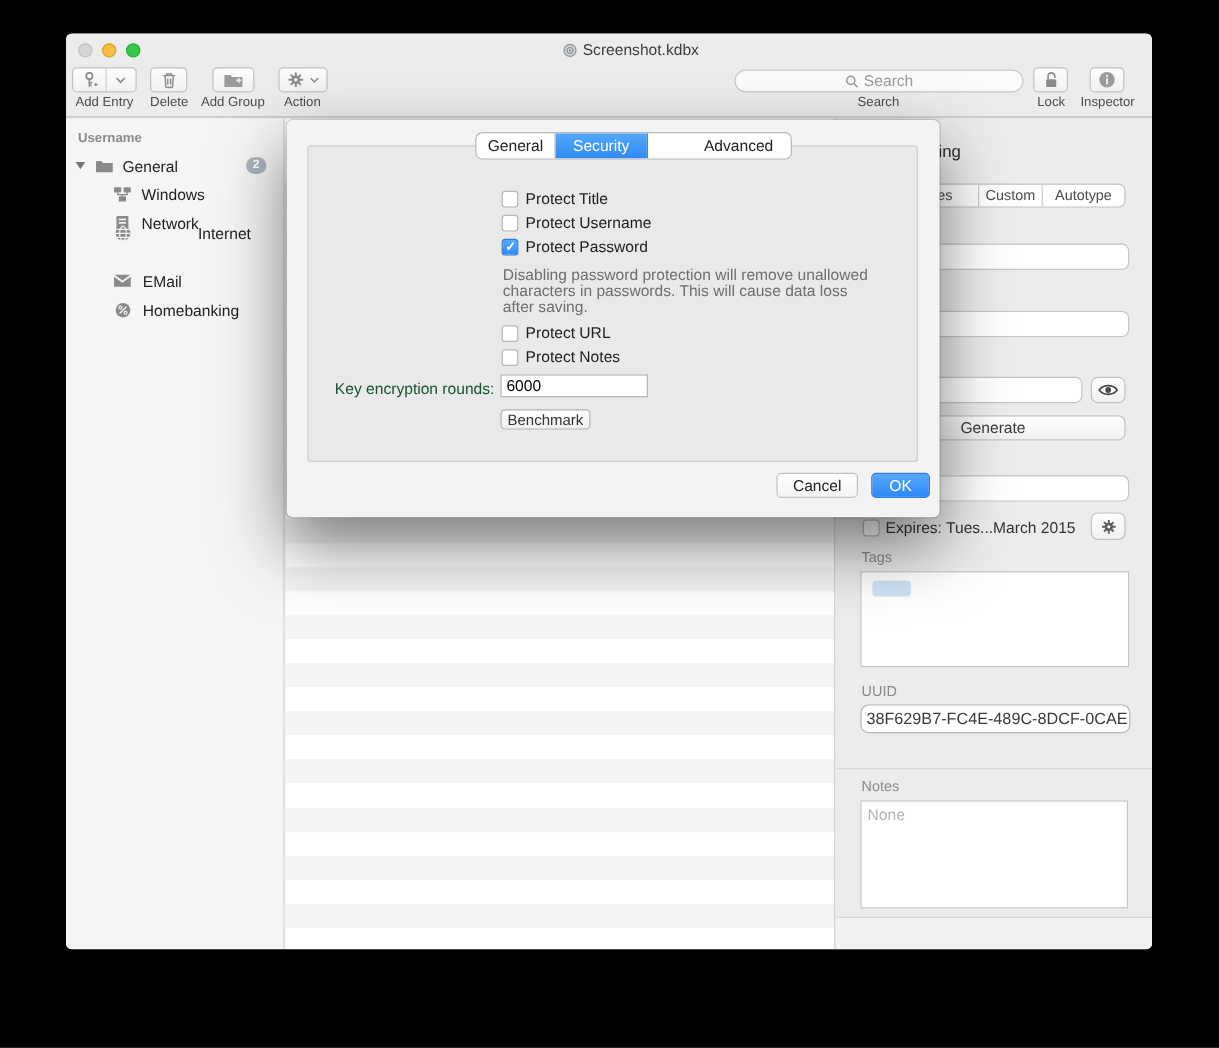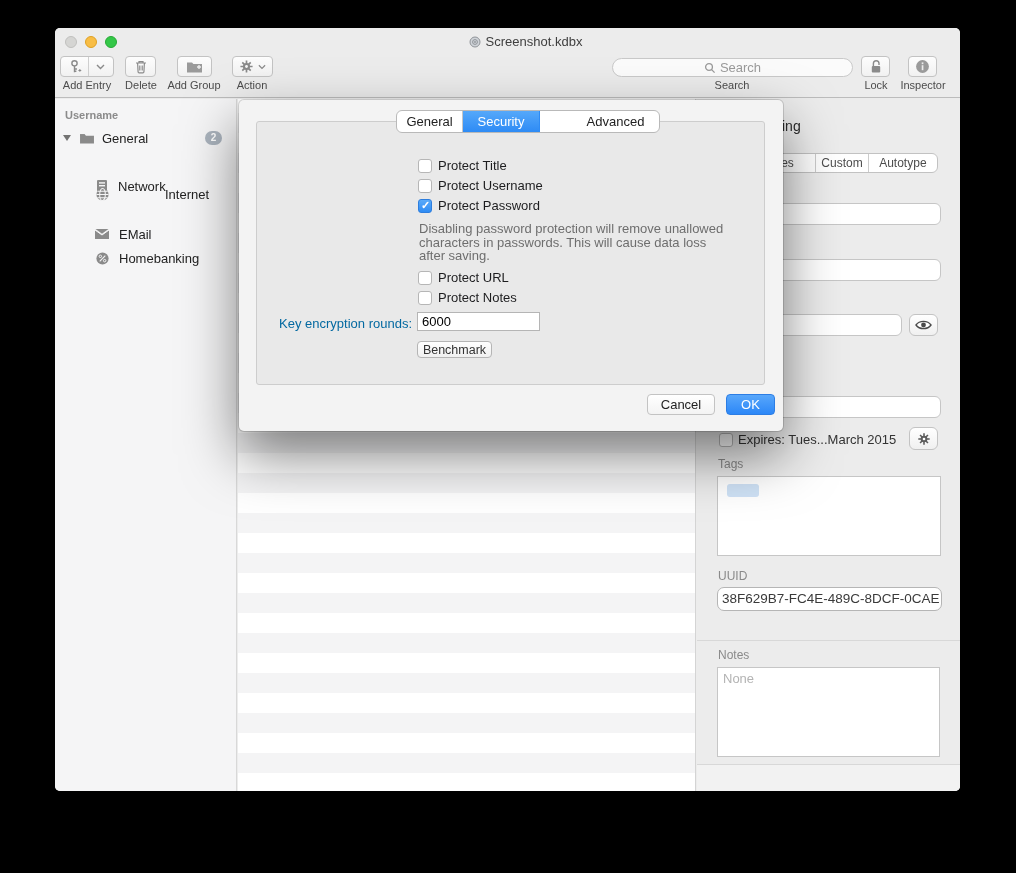--- a/index.html
+++ b/index.html
@@ -68,21 +68,21 @@
   .dialog { position:absolute; left:184px; top:72px; width:544px; height:331px; background:#f3f3f3; border-radius:5px;
             box-shadow:0 0 0 1px rgba(0,0,0,.14), 0 24px 55px rgba(0,0,0,.5); z-index:50; }
   .dlg-box { position:absolute; left:17px; top:21px; width:509px; height:264px; background:#e9e9e9; border:1px solid #cdcdcd; border-radius:3px; }
   .dlg-tabs { position:absolute; left:157px; top:10px; height:23px; display:flex; background:#fff; border:1px solid #b9b9b9;
               border-radius:6px; overflow:hidden; z-index:2; font-size:13px; color:#222; }
   .dlg-tabs .dseg { display:flex; align-items:center; justify-content:center; border-right:1px solid #c6c6c6; }
   .dlg-tabs .dseg:last-child { border-right:none;margin-left:32px; }
   .dlg-tabs .dseg.selected { background:linear-gradient(#55a8fa,#2e8bf5); color:#fff; border-color:#2e8bf5; }
   .prow { position:absolute; left:179px; display:flex; align-items:center; gap:6px; font-size:13px; color:#1d1d1f; z-index:3; }
   .warning { position:absolute; left:180px; top:122px; width:310px; font-size:13px; line-height:13.5px; color:#6e6e6e; z-index:3; }
-  .krl { position:absolute; left:20px; top:216px; width:153px; text-align:right; font-size:13px; color:#0369a1; z-index:3; }
+  .krl { position:absolute; left:20px; top:216px; width:153px; text-align:right; font-size:13px; color:#14532d; z-index:3; }
   .rounds { position:absolute; left:178px; top:212px; width:123px; height:19px; border:1px solid #b5b5b5; background:#fff;
             font-family:"Liberation Sans",sans-serif; font-size:13px; padding:0 4px; z-index:3; }
   .bench { position:absolute; left:178px; top:241px; width:75px; height:17px; border:1px solid #b5b5b5; border-radius:4px;
            background:linear-gradient(#fefefe,#f0f0f0); font-size:12.5px; color:#333;
            display:flex; align-items:center; justify-content:center; z-index:3; }
   .dlg-btn { position:absolute; top:294px; height:21px; border-radius:4px; display:flex; align-items:center; justify-content:center;
              font-size:13px; z-index:3;margin-left:12px; }
   .btn-cancel { left:396px; width:68px; background:linear-gradient(#ffffff,#f3f3f3); border:1px solid #c3c3c3; color:#222; }
   .btn-ok { left:475px; width:49px; background:linear-gradient(#58a7fb,#2c87f7); border:1px solid #2c7de4; color:#fff; }
   svg { display:block; }
@@ -193,20 +193,29 @@
       <div class="sb-row" style="top:29px;">
         <div class="disclosure"></div>
         <svg width="16" height="13" viewBox="0 0 17 14" style="margin-left:9px;">
           <path d="M1 2.5 h5 l1.4 1.6 H16 v8.4 H1 z" fill="#8a8a8a"></path>
           <path d="M1 2.5 h5 v1.2 H1 z" fill="#8a8a8a"></path>
         </svg>
         <span style="margin-left:7px;">General</span>
         <span class="badge">2</span>
       </div>
 
+      <div class="sb-row" style="top:53px;">
+        <svg width="16" height="14" viewBox="0 0 16 14" style="margin-left:39px;">
+          <rect x="1" y="1" width="6" height="4.4" rx=".6" fill="#8a8a8a"></rect>
+          <rect x="9" y="1" width="6" height="4.4" rx=".6" fill="#8a8a8a"></rect>
+          <rect x="5" y="8.6" width="6" height="4.4" rx=".6" fill="#8a8a8a"></rect>
+          <path d="M4 5.4 v1.8 h8 V5.4 M8 7.2 v1.4" fill="none" stroke="#8a8a8a" stroke-width="1.1"></path>
+        </svg>
+        <span style="margin-left:8px;">Windows</span>
+      </div>
 
       <div class="sb-row" style="top:77px;">
         <svg width="12" height="15" viewBox="0 0 12 15" style="margin-left:41px;">
           <rect x="1" y="1" width="10" height="13" rx="1" fill="#8a8a8a"></rect>
           <rect x="3" y="3.2" width="6" height="1.4" fill="#f5f5f6"></rect>
           <rect x="3" y="6" width="6" height="1.4" fill="#f5f5f6"></rect>
           <circle cx="6" cy="11" r="1" fill="#f5f5f6"></circle>
         </svg>
         <span style="margin-left:10px;">Network</span>
       </div>
@@ -262,20 +271,23 @@
       <div class="ifield" style="left:21px; top:160px; width:224px;"></div>
       <div class="ifield" style="left:21px; top:215px; width:185px;"></div>
 
       <div class="ibtn" style="left:213px; top:215px; width:29px; height:22px;">
         <svg width="17" height="12" viewBox="0 0 17 12">
           <path d="M1 6 C4.5 1.2 12.5 1.2 16 6 C12.5 10.8 4.5 10.8 1 6 Z" fill="#fff" stroke="#4a4a4a" stroke-width="1.4"></path>
           <circle cx="8.5" cy="6" r="2.4" fill="#4a4a4a"></circle>
         </svg>
       </div>
 
+      <div class="ibtn" style="left:21px; top:247px; width:221px; height:21px;">
+        <span>Generate</span>
+      </div>
 
       <div class="ifield" style="left:21px; top:297px; width:224px;"></div>
 
       <div class="exp-row">
         <div class="cb"></div>
         <span>Expires: Tues...March 2015</span>
       </div>
       <div class="ibtn" style="left:213px; top:328px; width:29px; height:23px;">
         <svg width="14" height="14" viewBox="0 0 16 16">
           <g stroke="#5d5d5d" stroke-width="1.8">

